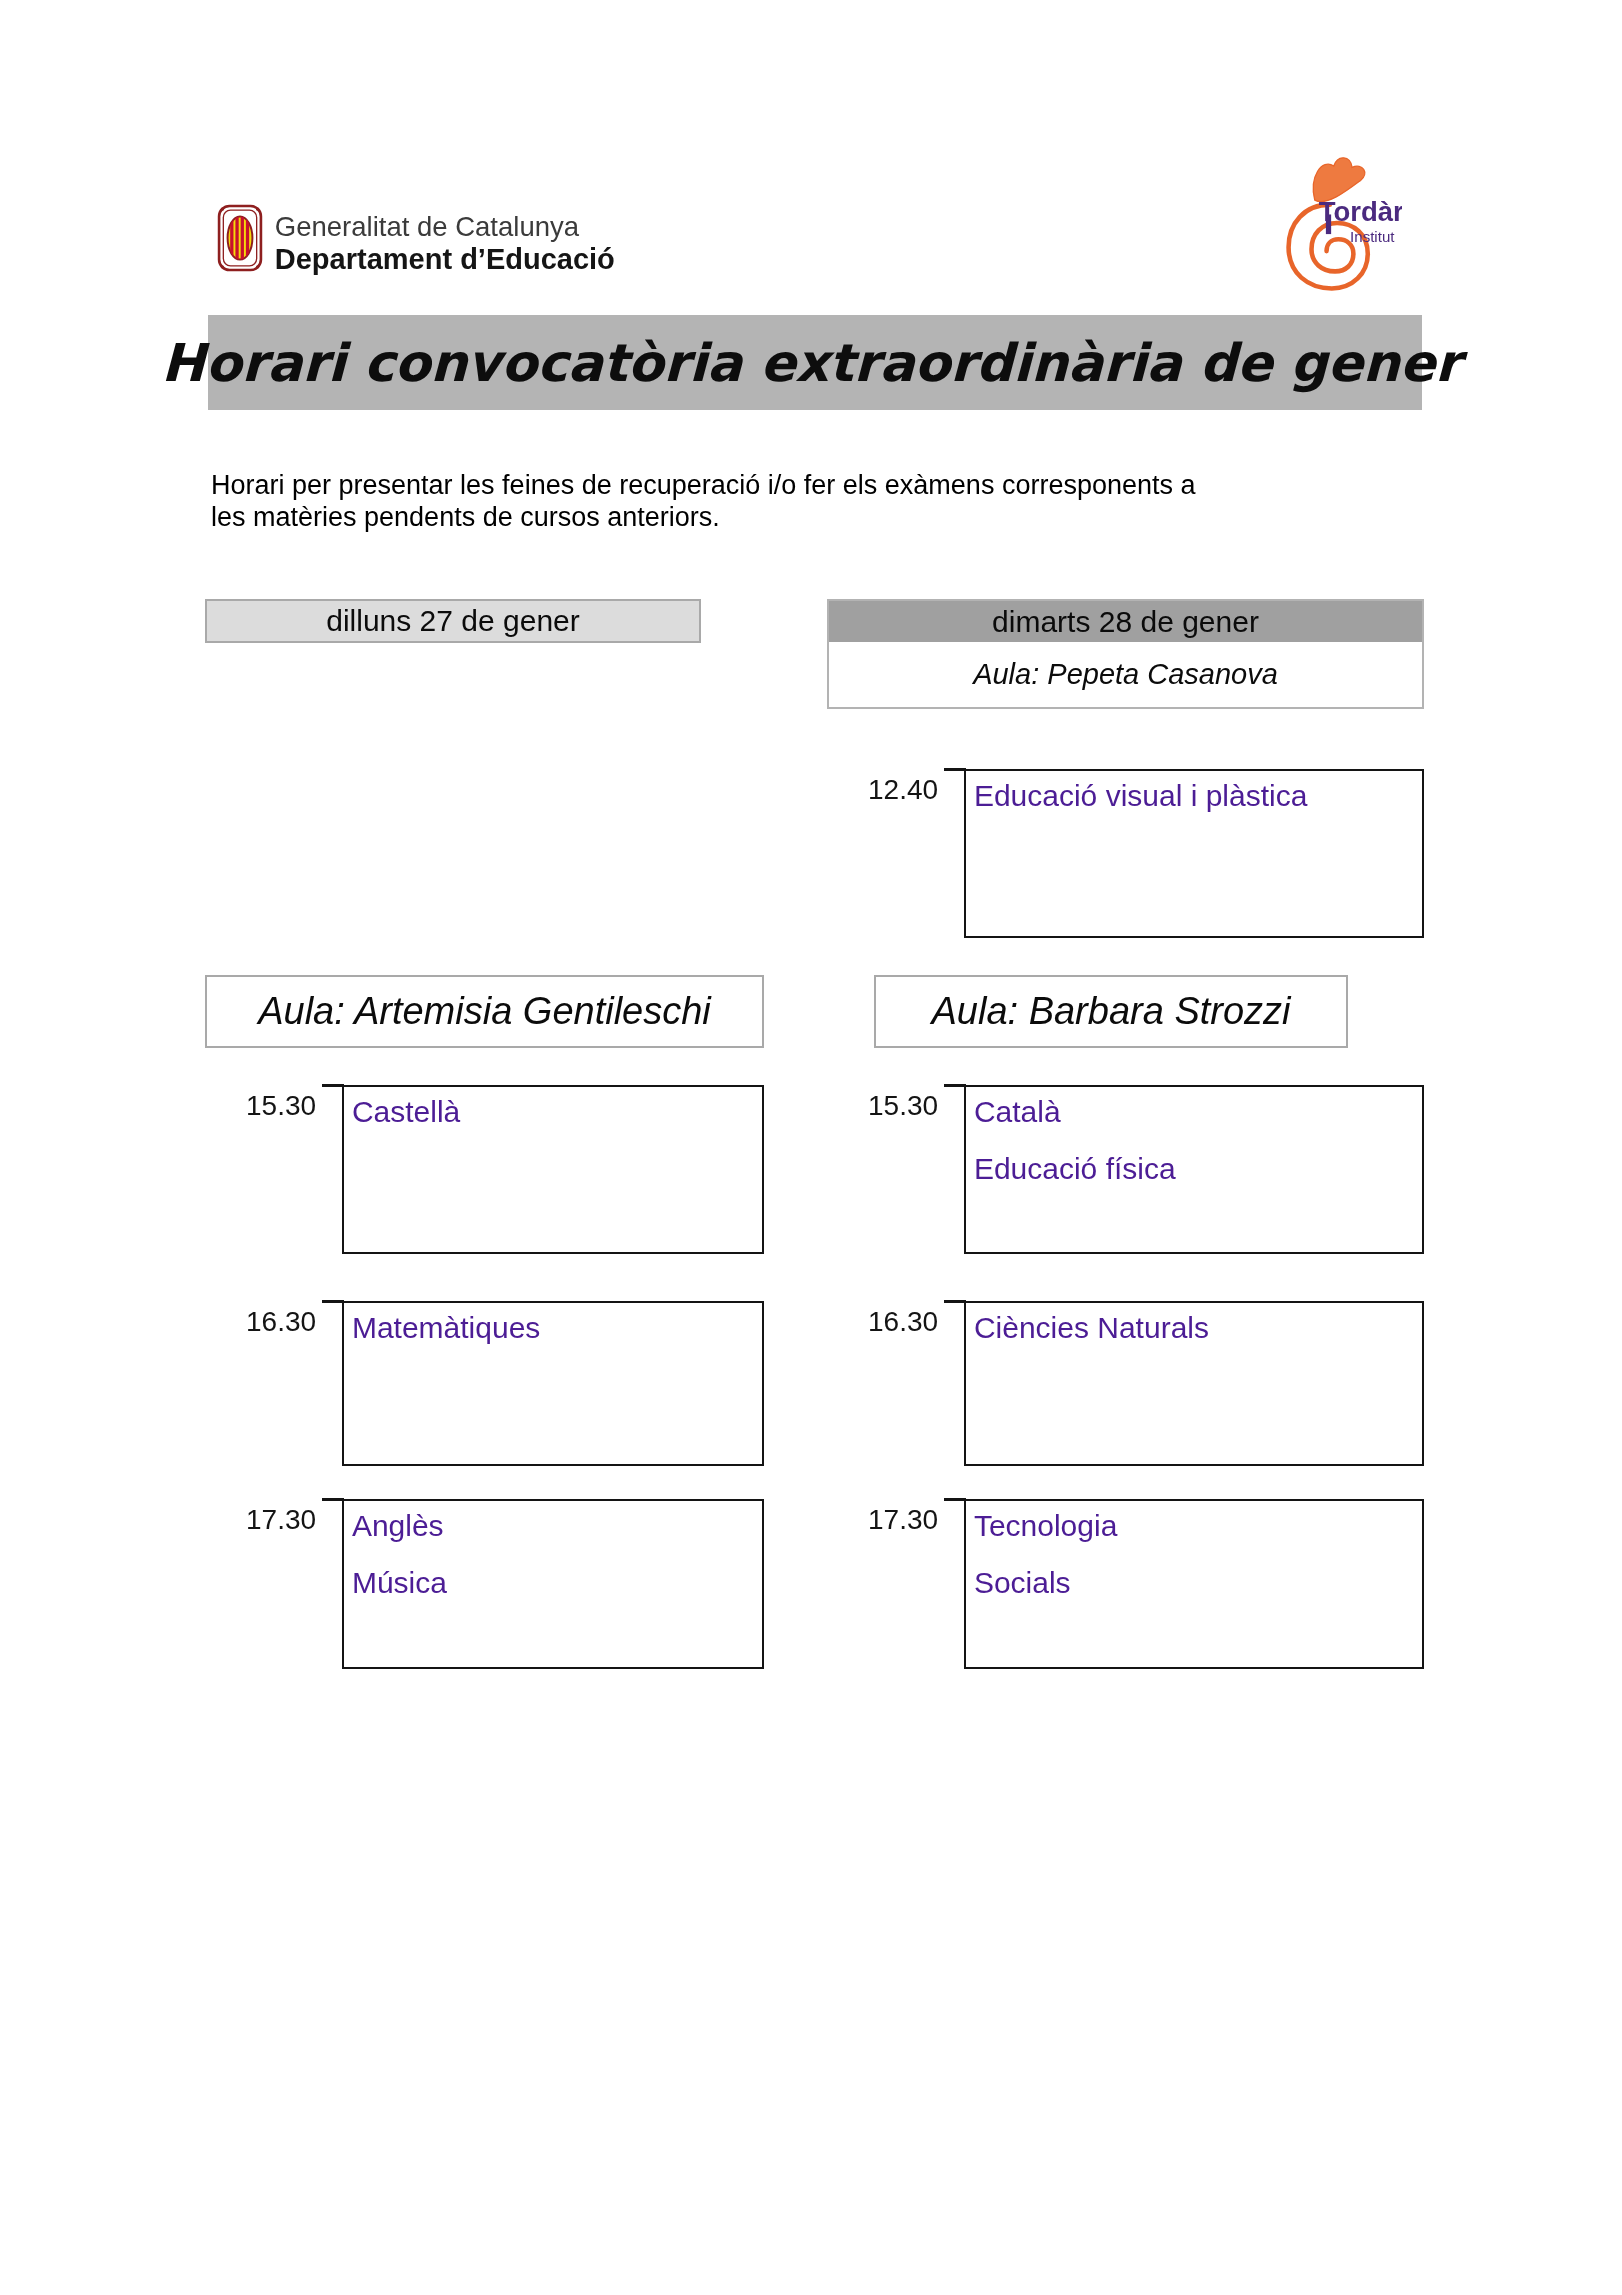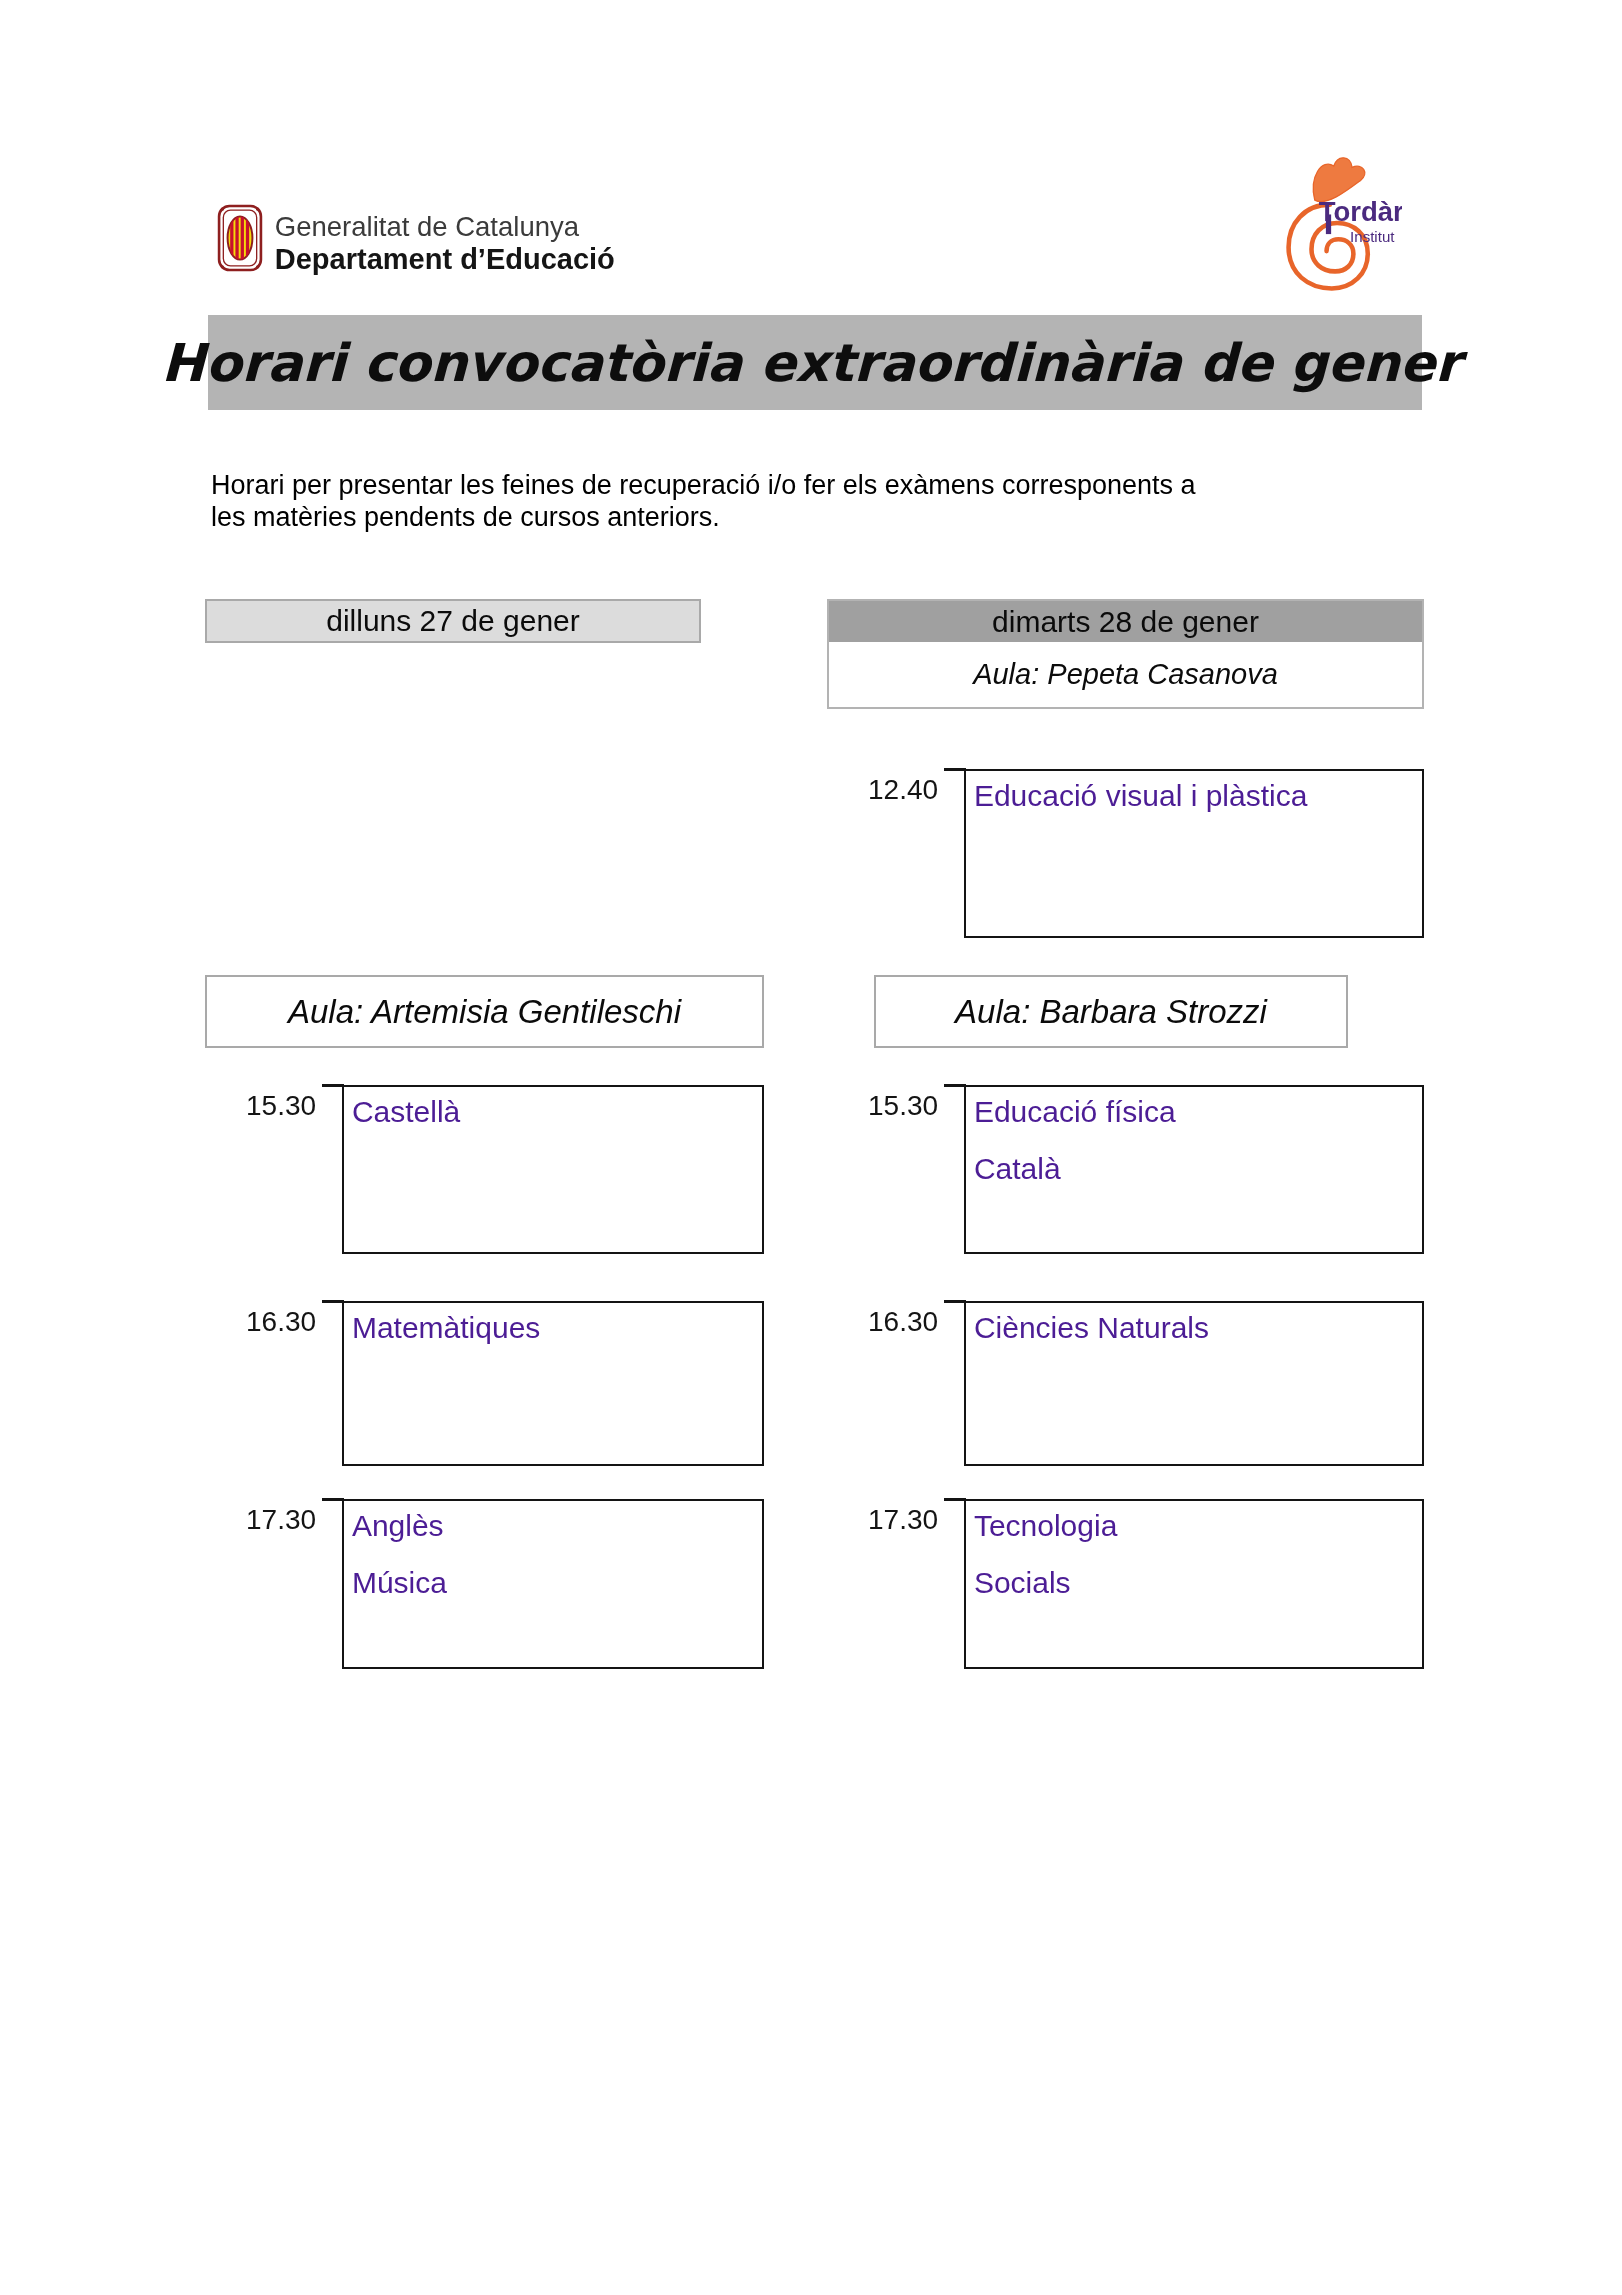--- a/index.html
+++ b/index.html
@@ -66,21 +66,21 @@
   .aula-inner{
     height:65px;background:#fff;
     display:flex;align-items:center;justify-content:center;
     font-size:29px;font-style:italic;color:#0b0b0b;
   }
 
   
   .aulabox{
     position:absolute;height:73px;background:#fff;border:2.6px solid var(--border-gray);
     display:flex;align-items:center;justify-content:center;
-    font-size:33px;font-style:italic;color:#0b0b0b;
+    font-size:38px;font-style:italic;color:#0b0b0b;
   }
 
   
   .srow{position:absolute;display:flex;align-items:stretch;}
   .time{
     width:115px;flex:0 0 auto;text-align:right;
     padding-top:5.2px;padding-right:3.9px;
     font-size:28px;color:var(--line-black);
   }
   .sbox{
@@ -168,22 +168,22 @@
   <div class="srow" style="left:205px;top:1085px;width:559px;height:169px">
     <div class="time">15.30</div>
     <div class="sbox">
       <div class="subj">Castellà</div>
       <div class="subj"></div>
     </div>
   </div>
   <div class="srow" style="left:827px;top:1085px;width:597px;height:169px">
     <div class="time">15.30</div>
     <div class="sbox">
+      <div class="subj">Català</div>
       <div class="subj">Educació física</div>
-      <div class="subj">Català</div>
     </div>
   </div>
 
   <div class="srow" style="left:205px;top:1301px;width:559px;height:165px">
     <div class="time">16.30</div>
     <div class="sbox">
       <div class="subj">Matemàtiques</div>
       <div class="subj"></div>
     </div>
   </div>

